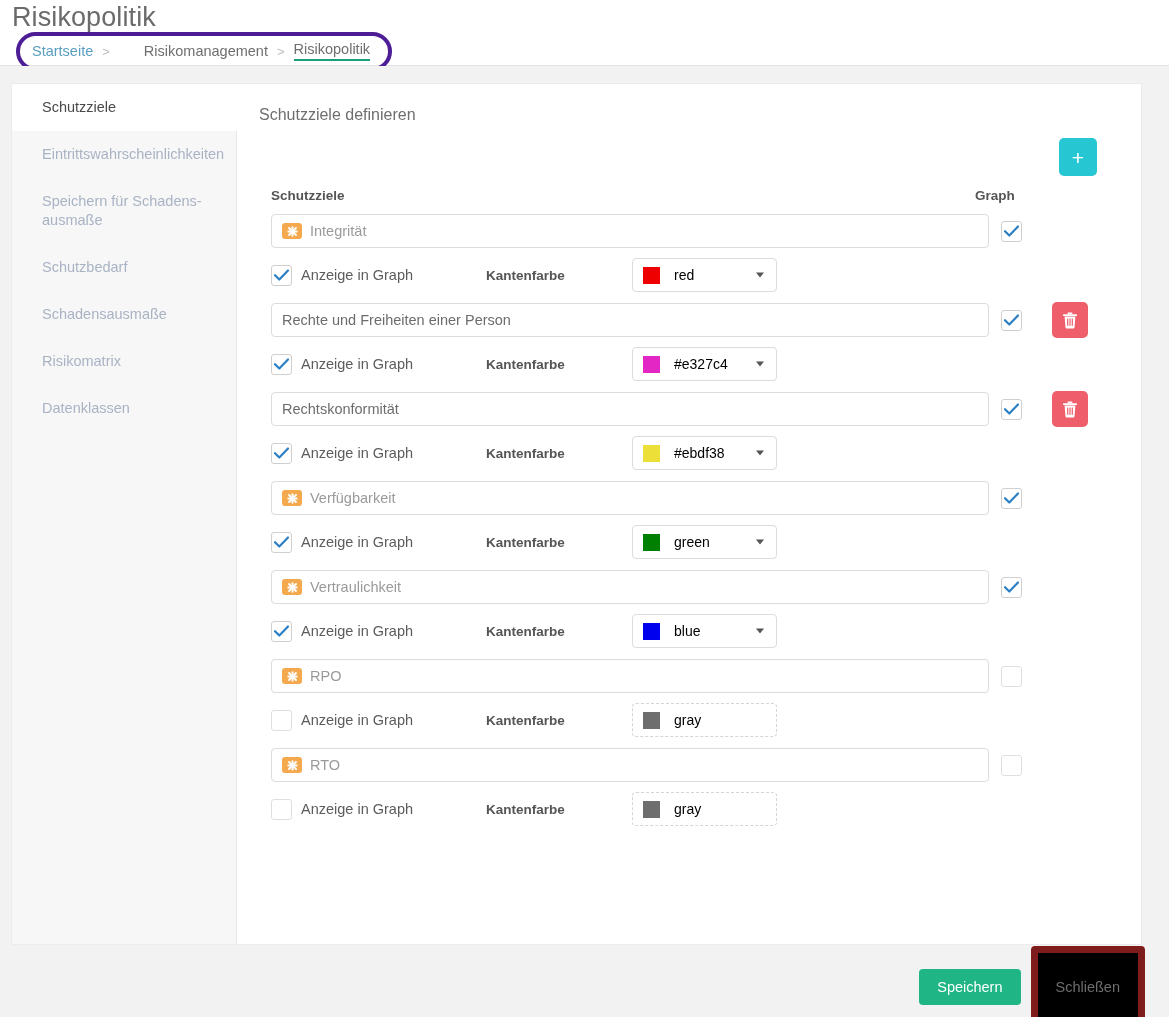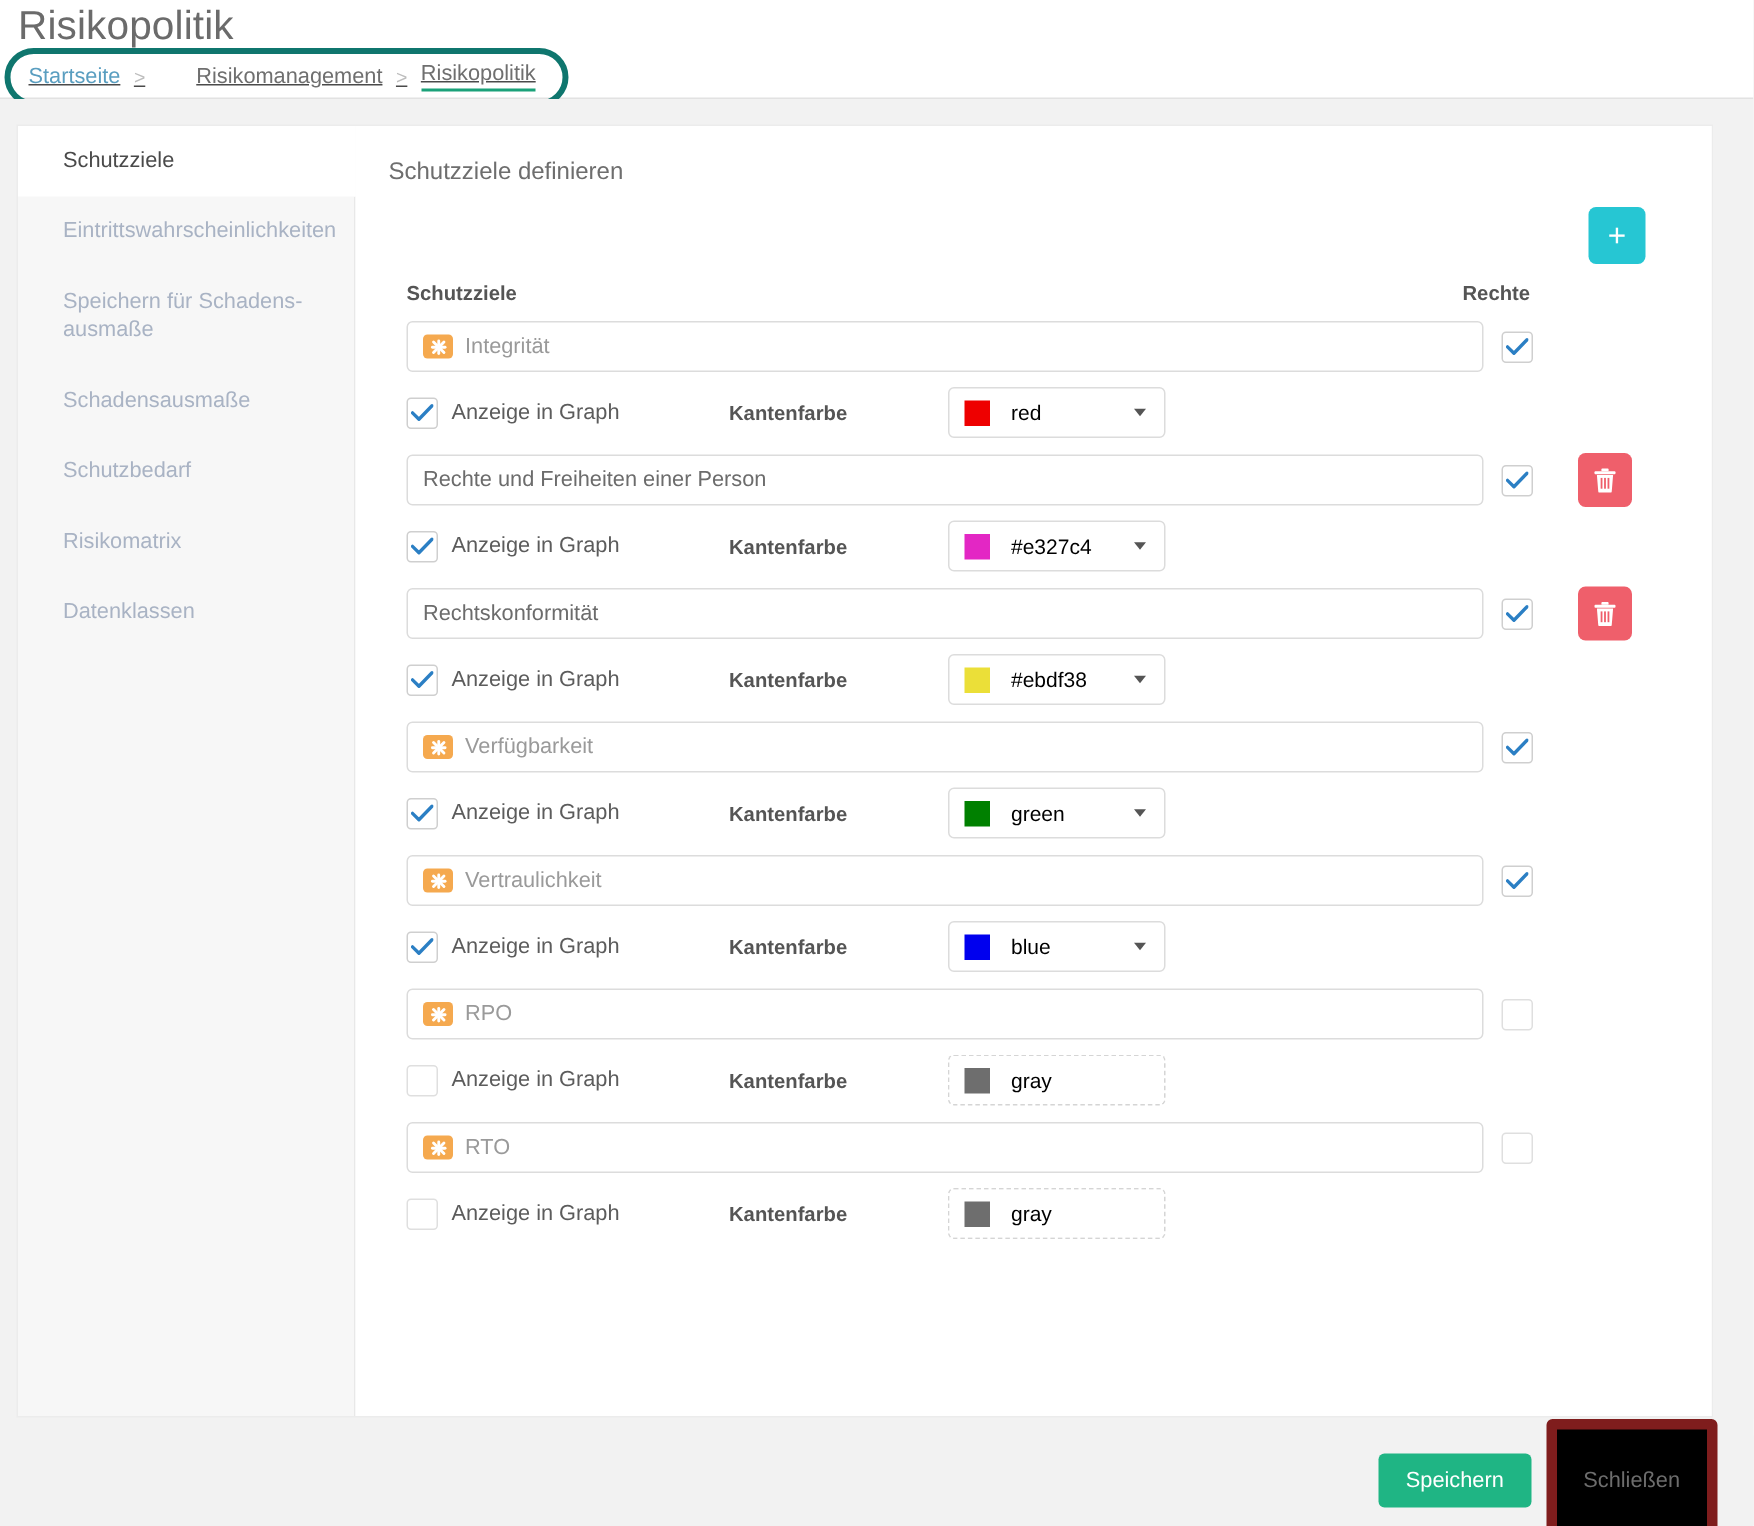--- a/index.html
+++ b/index.html
@@ -24,29 +24,28 @@
     position: absolute;
     left: 12px; top: 0px;
     font-size: 27px;
     font-weight: 400;
     color: #6b6b6b;
     letter-spacing: .1px;
     line-height: 34px;
   }
   .breadcrumb-wrap {
     position: absolute;
-    left: 3px; top: 32px;
-    border: 4px solid #0f766e;
+    left: 16px; top: 32px;
+    border: 4px solid #4c1d95;
     border-radius: 26px;
     padding: 5px 18px 6px 12px;
     background: transparent;
     display: flex;
     align-items: center;
     gap: 9px;
-    text-decoration: underline;
   }
   .crumb {
     font-size: 14.5px;
     color: #4b8db0;
     text-decoration: none;
     white-space: nowrap;
   }
   .crumb.link { color: #5a9ec0; }
   .crumb.mid { color: #6f6f6f; margin-left: 25px; }
   .crumb.active {
@@ -296,38 +295,38 @@
   </div>
 </div>
 
 <div class="body-area">
   <div class="panel">
 
     <div class="sidebar" id="sidebar">
         <div class="tab-item active"><span>Schutzziele</span></div>
         <div class="tab-item"><span>Eintrittswahrscheinlichkeiten</span></div>
         <div class="tab-item"><span>Speichern für Schadens-ausmaße</span></div>
+        <div class="tab-item"><span>Schutzbedarf</span></div>
         <div class="tab-item"><span>Schadensausmaße</span></div>
-        <div class="tab-item"><span>Schutzbedarf</span></div>
         <div class="tab-item"><span>Risikomatrix</span></div>
         <div class="tab-item"><span>Datenklassen</span></div>
       </div>
 
     <div class="content">
       <div class="content-title">Schutzziele definieren</div>
 
       <div class="add-row">
         <button class="add-btn">
           <span>+</span>
         </button>
       </div>
 
       <div class="col-headers">
         <div class="col-h-goals">Schutzziele</div>
-        <div class="col-h-active">Rechte</div>
+        <div class="col-h-active">Graph</div>
       </div>
 
       <div id="rows">
           <div class="goal-block">
             <div class="goal-main">
               <div class="goal-input">
                 <span class="lock-badge">
                   <svg width="11" height="11" viewBox="0 0 12 12">
                     <g stroke="#ffffff" stroke-width="2.1" stroke-linecap="round">
                       <line x1="2.2" y1="2.2" x2="9.8" y2="9.8"></line>

